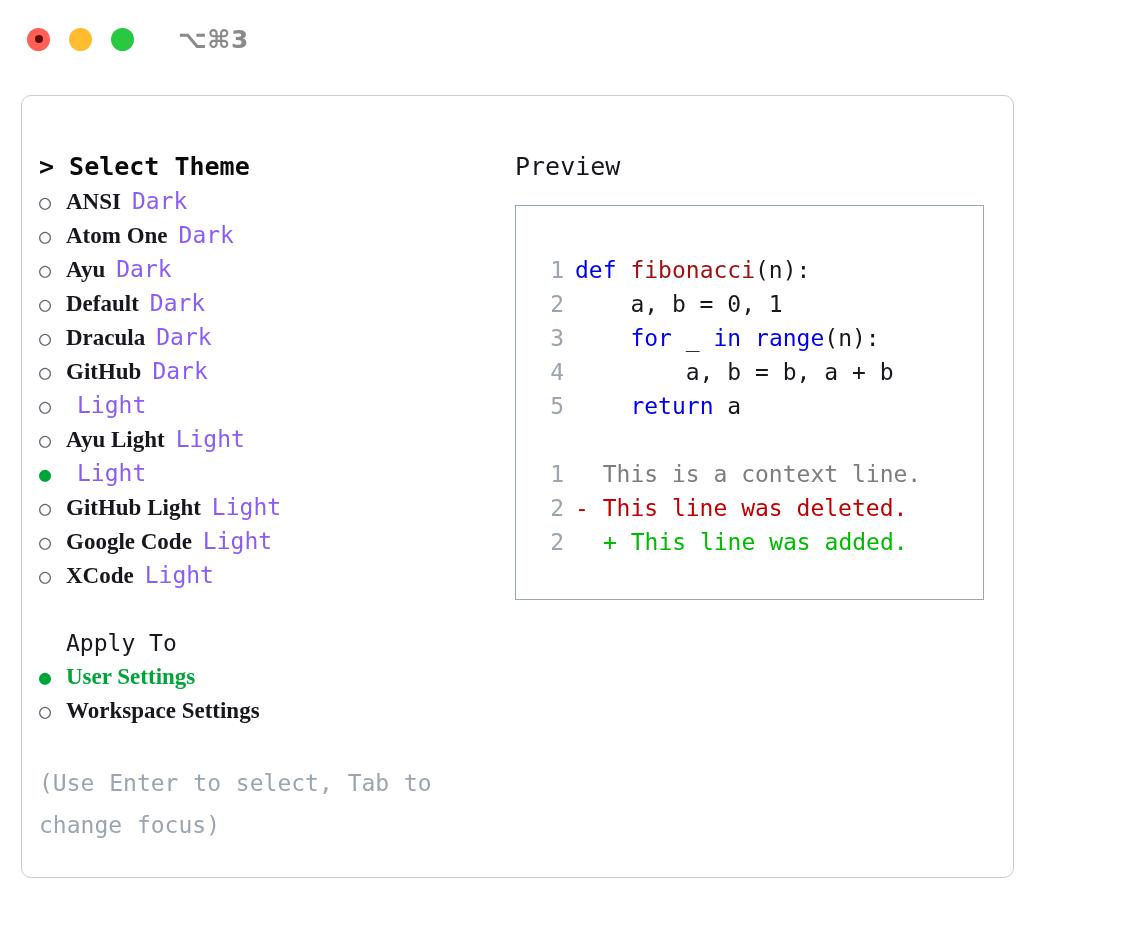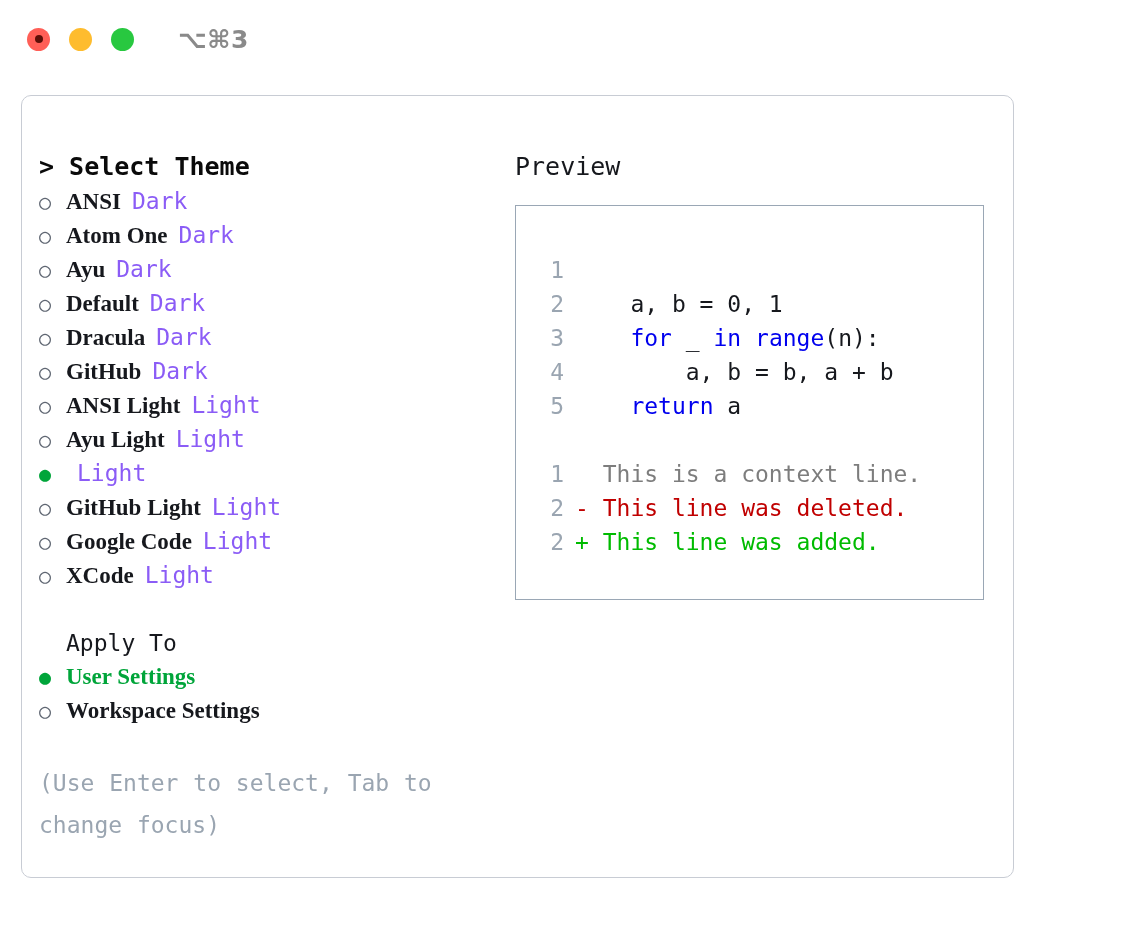--- a/index.html
+++ b/index.html
@@ -187,21 +187,21 @@
     flex: none;
     color: #9aa5b1;
     text-align: right;
     margin-right: 11px;
   }
   .code-text { color: #16181d; }
   .kw   { color: #0000ee; }
   .fn   { color: #a31010; }
   .ctx  { color: #7d7d7d; }
   .del  { color: #c00000; }
-  .add  { color: #00bb00; }
+  .add  { color: #00bb00; margin-left: 28px; }
   .blank-line { height: 34px; }
 </style>
 </head>
 <body>
 
 <div id="app">
 
   <div class="titlebar">
     <div class="lights">
       <span class="light red">
@@ -218,21 +218,21 @@
 
       <div class="col-left">
         <div class="list-title">&gt; Select Theme</div>
         <div id="theme-list">
             <div class="row"><span class="marker">○</span><span class="label">ANSI</span><span class="variant">Dark</span></div>
             <div class="row"><span class="marker">○</span><span class="label">Atom One</span><span class="variant">Dark</span></div>
             <div class="row"><span class="marker">○</span><span class="label">Ayu</span><span class="variant">Dark</span></div>
             <div class="row"><span class="marker">○</span><span class="label">Default</span><span class="variant">Dark</span></div>
             <div class="row"><span class="marker">○</span><span class="label">Dracula</span><span class="variant">Dark</span></div>
             <div class="row"><span class="marker">○</span><span class="label">GitHub</span><span class="variant">Dark</span></div>
-            <div class="row"><span class="marker">○</span><span class="label">ANSI Light</span><span class="variant">Light</span></div>
+            <div class="row"><span class="marker">○</span><span class="variant">Light</span></div>
             <div class="row"><span class="marker">○</span><span class="label">Ayu Light</span><span class="variant">Light</span></div>
             <div class="row selected"><span class="marker sel">●</span><span class="variant">Light</span></div>
             <div class="row"><span class="marker">○</span><span class="label">GitHub Light</span><span class="variant">Light</span></div>
             <div class="row"><span class="marker">○</span><span class="label">Google Code</span><span class="variant">Light</span></div>
             <div class="row"><span class="marker">○</span><span class="label">XCode</span><span class="variant">Light</span></div>
           </div>
 
         <div class="spacer-sm"></div>
 
         <div class="section-label">Apply To</div>
@@ -243,21 +243,21 @@
 
         <div class="spacer-md"></div>
 
         <div class="hint">(Use Enter to select, Tab to change focus)</div>
       </div>
 
       <div class="col-right">
         <div class="preview-title">Preview</div>
         <div class="preview-box">
           <div id="code-block">
-              <div class="code-line"><span class="gutter">1</span></div>
+              <div class="code-line"><span class="gutter">1</span><span><span class="kw">def </span><span class="fn">fibonacci</span><span class="code-text">(n):</span></span></div>
               <div class="code-line"><span class="gutter">2</span><span><span class="code-text">    a, b = 0, 1</span></span></div>
               <div class="code-line"><span class="gutter">3</span><span><span class="code-text">    </span><span class="kw">for</span><span class="code-text"> _ </span><span class="kw">in</span><span class="code-text"> </span><span class="kw">range</span><span class="code-text">(n):</span></span></div>
               <div class="code-line"><span class="gutter">4</span><span><span class="code-text">        a, b = b, a + b</span></span></div>
               <div class="code-line"><span class="gutter">5</span><span><span class="code-text">    </span><span class="kw">return</span><span class="code-text"> a</span></span></div>
             </div>
           <div class="blank-line"></div>
           <div id="diff-block">
               <div class="code-line"><span class="gutter">1</span><span><span class="ctx">  This is a context line.</span></span></div>
               <div class="code-line"><span class="gutter">2</span><span><span class="del">- This line was deleted.</span></span></div>
               <div class="code-line"><span class="gutter">2</span><span><span class="add">+ This line was added.</span></span></div>

